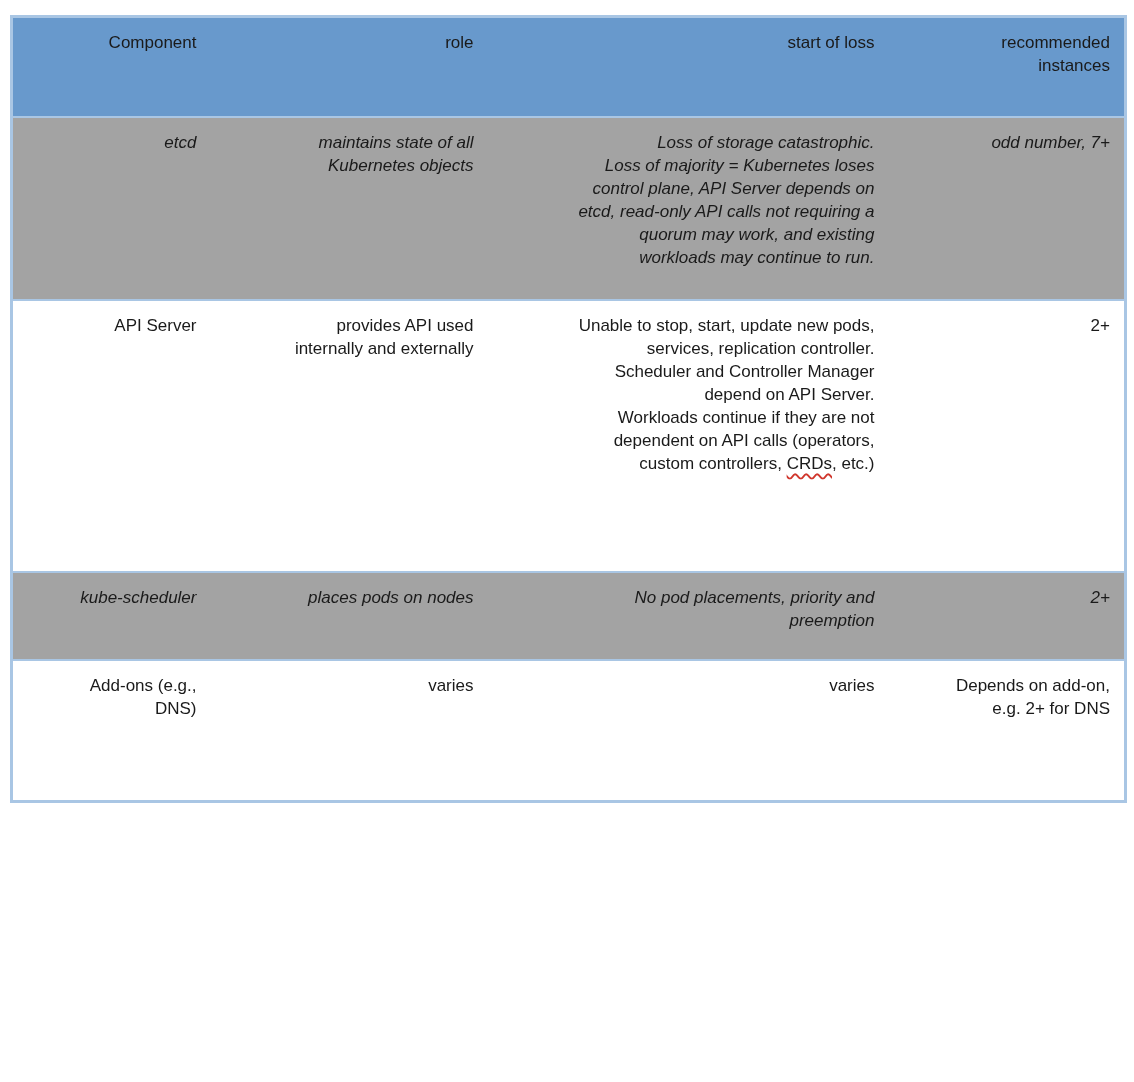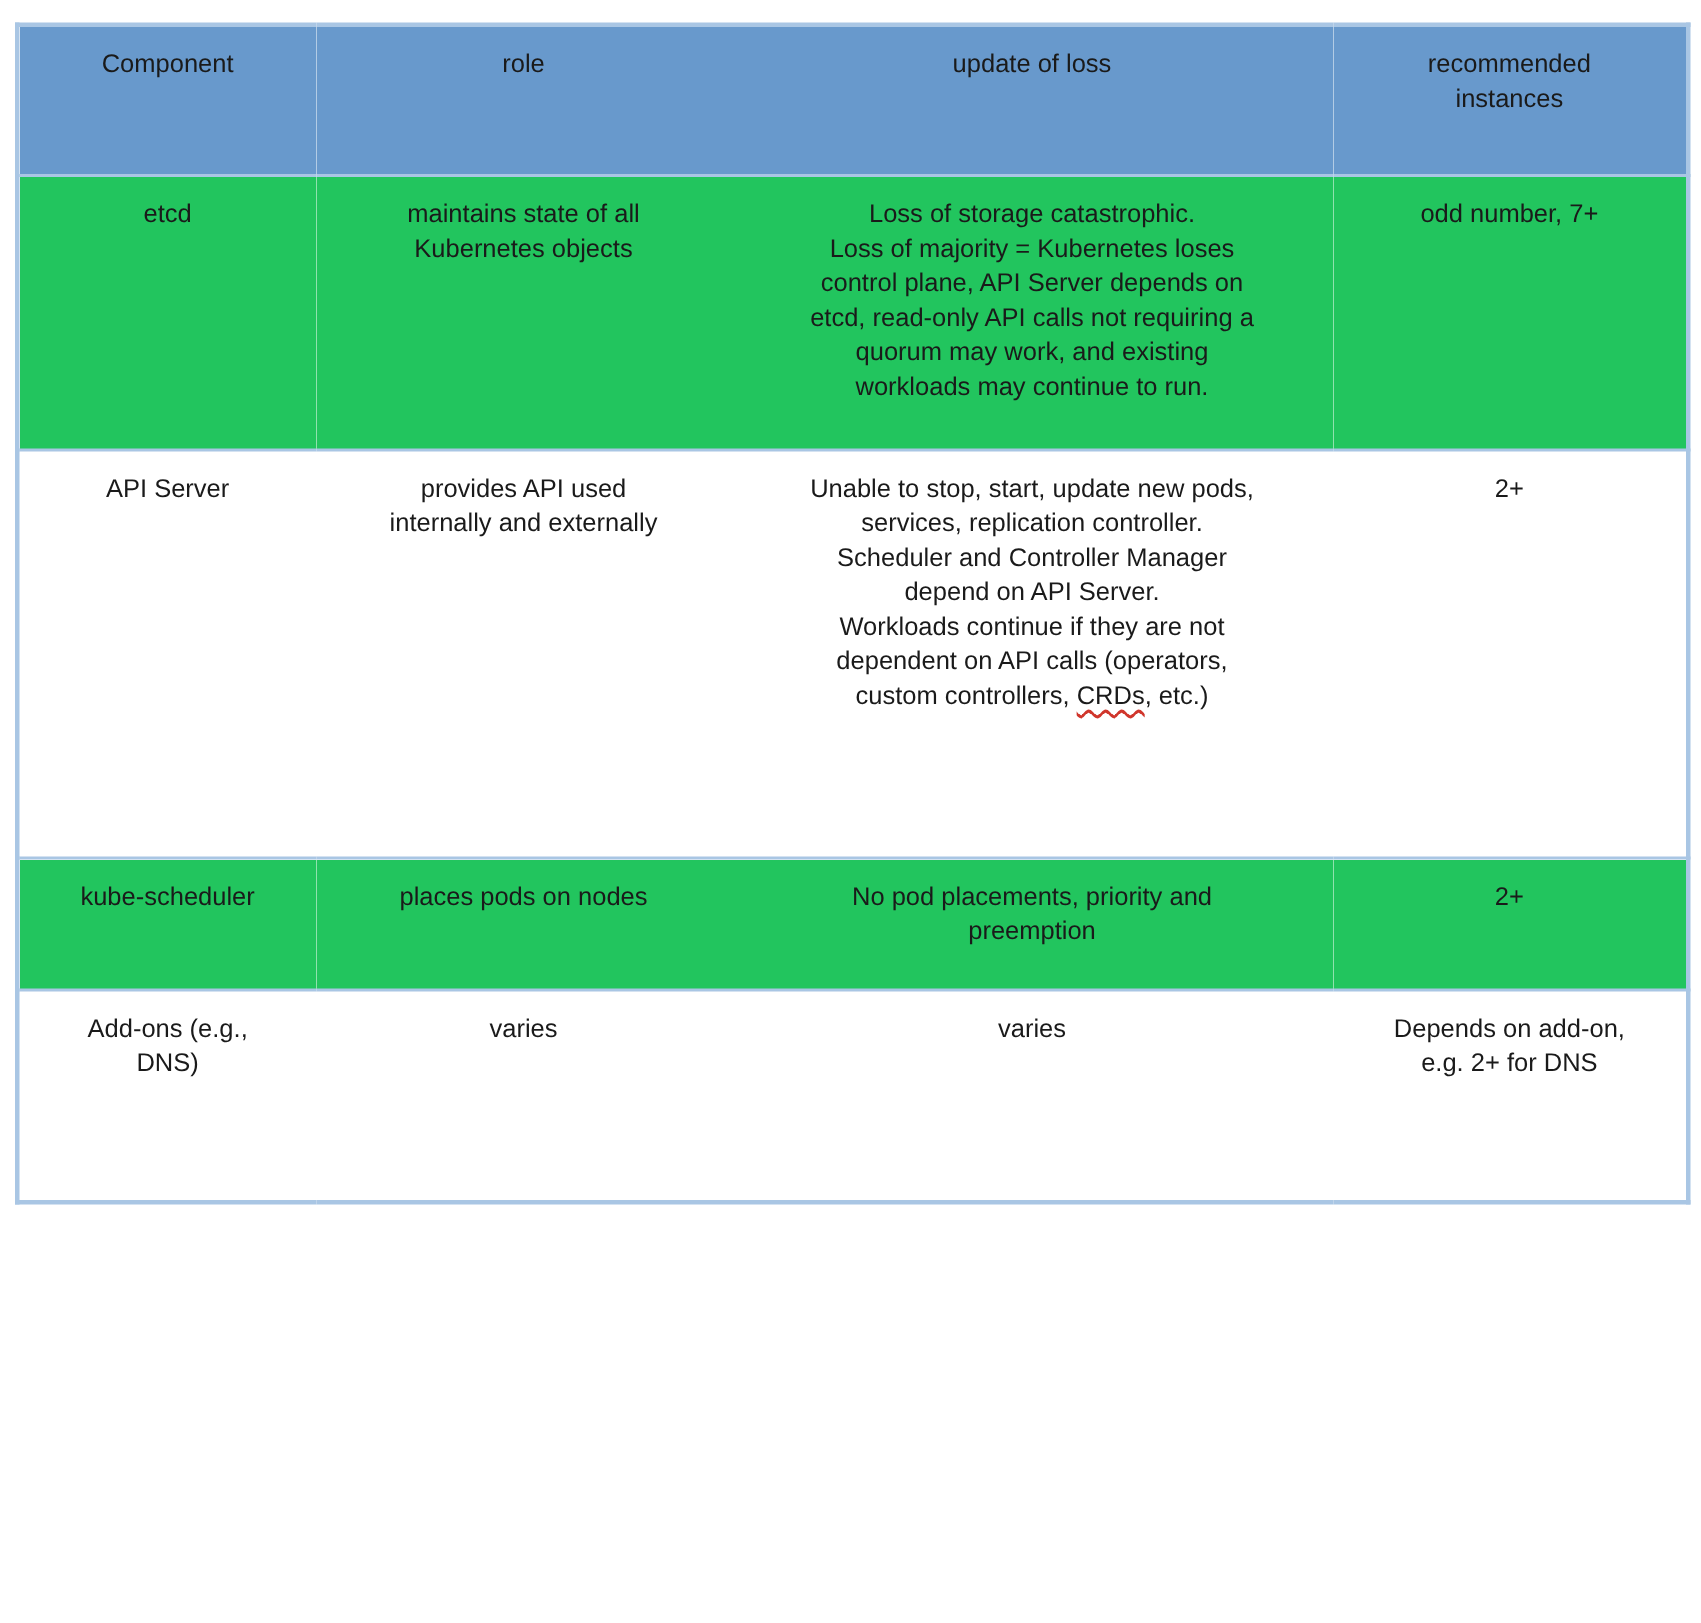--- a/index.html
+++ b/index.html
@@ -17,40 +17,41 @@
   .doc-table {
     border-collapse: collapse;
     table-layout: fixed;
     width: 1114px;
     margin: 15px 0 0 10px;
     border: 3px solid #a9c6e4;
   }
   .doc-table th,
   .doc-table td {
     vertical-align: top;
-    text-align: center;
+    text-align: right;
     font-weight: 400;
     font-size: 17px;
     line-height: 23px;
     padding: 13px 14px;
     white-space: pre-line;
     overflow: hidden;
   }
   .doc-table tbody td {
     border-top: 2px solid #a9c6e4;
   }
   .doc-table thead tr {
     background: #6899cc;
     height: 100px;
   }
   .doc-table tbody tr {
     background: #ffffff;
   }
   .doc-table tbody tr.alt {
-    background: #22c55e;
+    background: #a3a3a3;
+    font-style: italic;
   }
   .h-r0 { height: 183px; }
   .h-r1 { height: 272px; }
   .h-r2 { height: 88px; }
   .h-r3 { height: 147px; }
   .h-r4 { height: 145px; }
   .h-r5 { height: 142px; }
   .squiggle {
     text-decoration: underline;
     text-decoration-style: wavy;
@@ -68,21 +69,21 @@
   <colgroup>
     <col style="width:199px">
     <col style="width:277px">
     <col style="width:401px">
     <col style="width:237px">
   </colgroup>
   <thead>
     <tr>
       <th>Component</th>
       <th>role</th>
-      <th>update of loss</th>
+      <th>start of loss</th>
       <th>recommended
 instances</th>
     </tr>
   </thead>
   <tbody>
     <tr class="alt h-r0">
       <td>etcd</td>
       <td>maintains state of all
 Kubernetes objects</td>
       <td>Loss of storage catastrophic.

